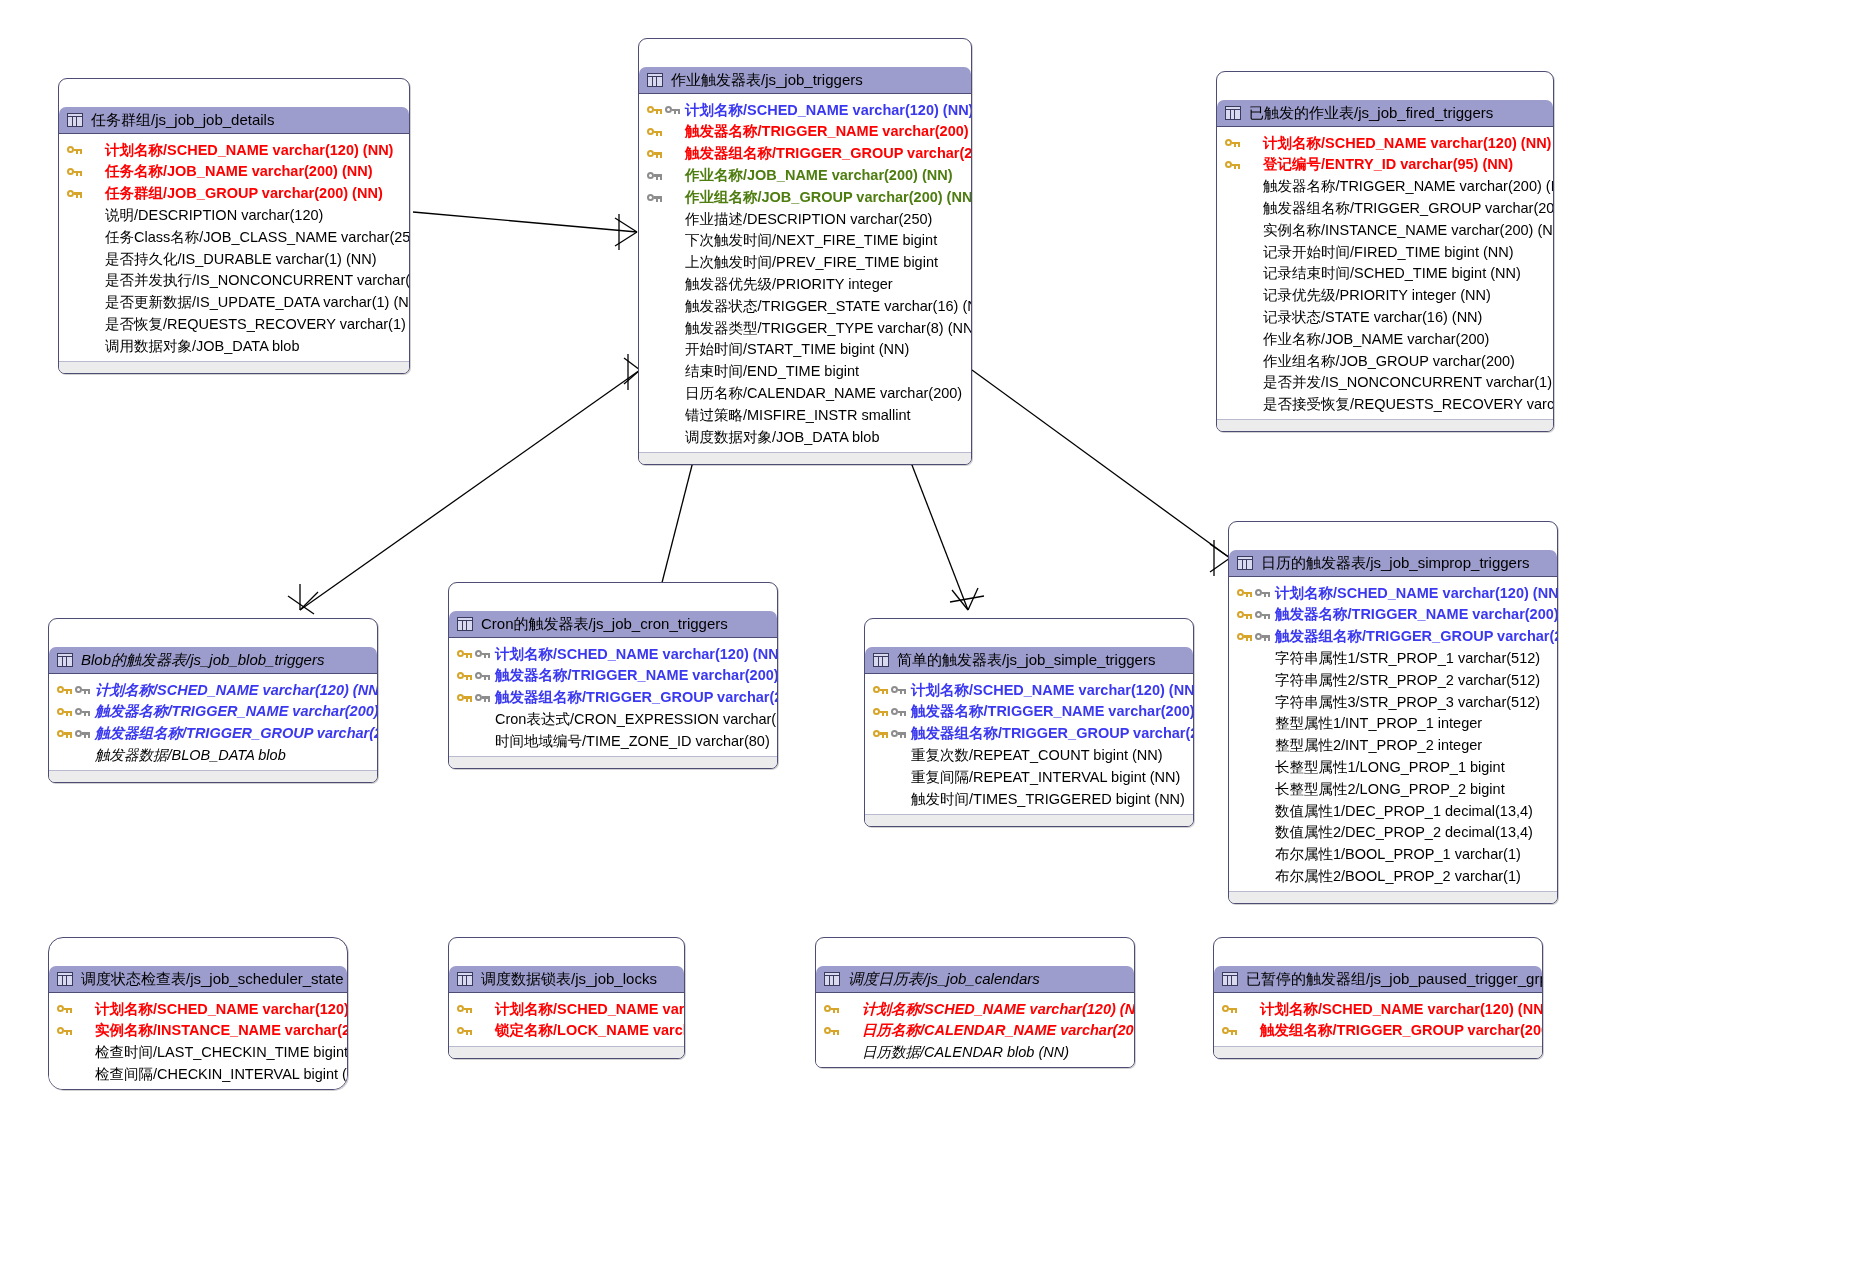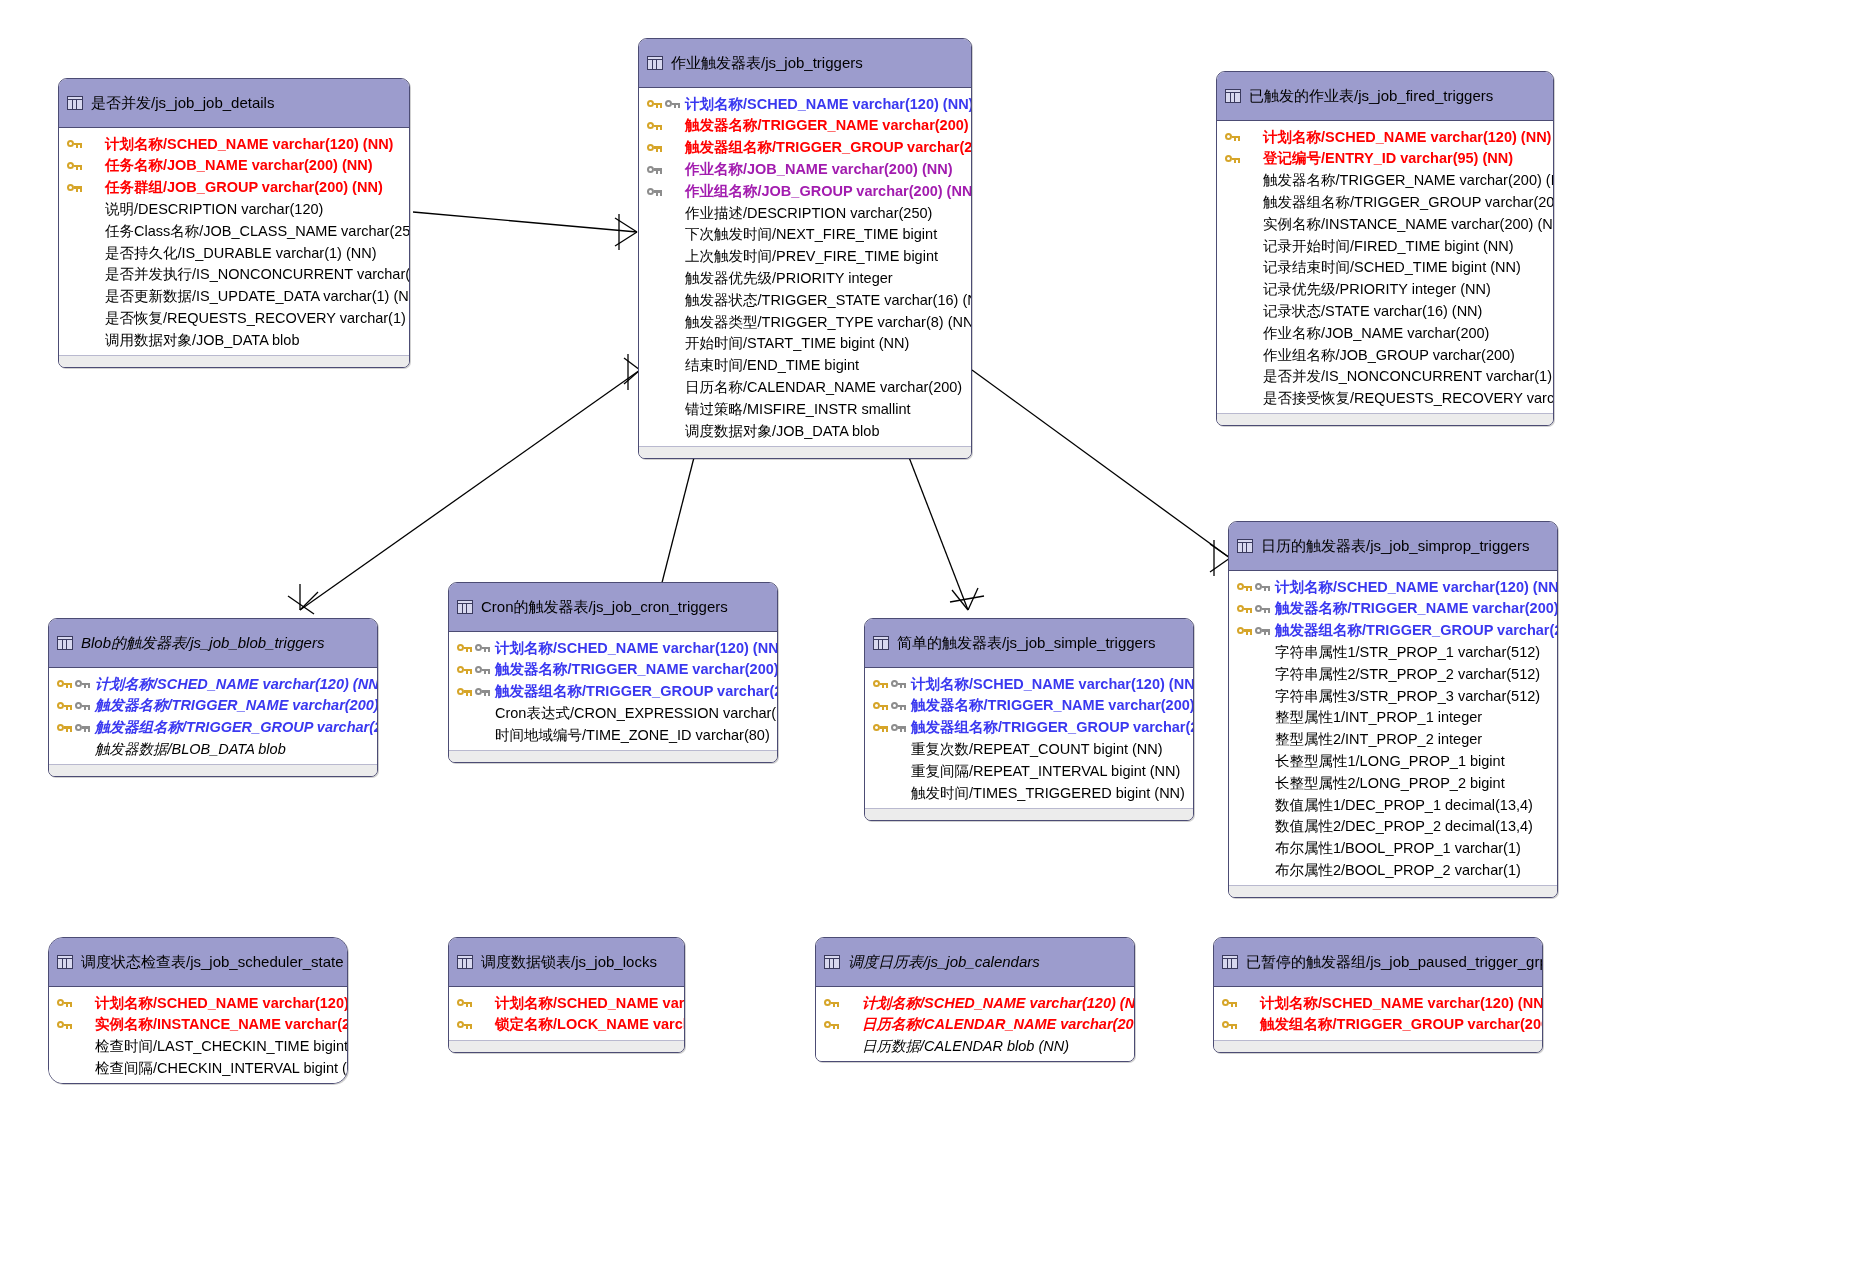--- a/index.html
+++ b/index.html
@@ -7,25 +7,25 @@
        font-family:"Liberation Sans","DejaVu Sans",sans-serif;}
   #canvas{position:absolute;left:0;top:0;width:1849px;height:1267px;}
   svg#links{position:absolute;left:0;top:0;width:1849px;height:1267px;pointer-events:none;}
 
   .entity{position:absolute;box-sizing:border-box;
           border:1px solid #4c4c74;border-radius:9px 9px 7px 7px;
           background:#ffffff;
           box-shadow:1px 1px 0 rgba(0,0,0,0.18);
           overflow:hidden;}
   .ent-header{display:flex;align-items:center;gap:8px;
-              height:26px;padding:11px 8px;
+              height:26px;padding:0 8px;
               background:#9c9ccd;
               border-bottom:1px solid #4c4c74;
               border-radius:7px 7px 0 0;
-              font-size:15px;color:#000;white-space:nowrap;}
+              font-size:15px;color:#000;white-space:nowrap;margin-top:28px;}
   .ent-header .tbl-icon{display:inline-block;width:14px;height:12px;flex:0 0 auto;
               border:1px solid #3a3a5e;background:#d8d8ef;position:relative;}
   .ent-header .tbl-icon:before{content:"";position:absolute;left:0;right:0;top:2px;height:1px;background:#3a3a5e;}
   .ent-header .tbl-icon:after{content:"";position:absolute;top:3px;bottom:0;left:4px;width:1px;background:#3a3a5e;
               box-shadow:4px 0 0 #3a3a5e;}
   .ent-body{padding:5px 0 4px 0;background:#fff;}
   .ent-footer{height:11px;background:#ececec;border-top:1px solid #b9b9cf;}
 
   .attr{display:flex;align-items:center;height:21.8px;padding:0 10px 0 8px;white-space:nowrap;font-size:14.5px;}
   .keycell{width:38px;flex:0 0 38px;display:flex;align-items:center;gap:3px;}
@@ -36,21 +36,21 @@
   .key i{position:absolute;left:0;top:3px;width:7px;height:7px;border-radius:50%;
          border:2px solid currentColor;box-sizing:border-box;}
   .key b{position:absolute;left:7px;top:5.5px;width:8px;height:2.5px;background:currentColor;}
   .key b:after{content:"";position:absolute;right:0px;top:2.5px;width:2.5px;height:3px;background:currentColor;}
   .key b:before{content:"";position:absolute;right:4px;top:2.5px;width:2.5px;height:3px;background:currentColor;}
   .key.pk{color:#d6a529;}
   .key.fk{color:#8d8d8d;}
 
   .c-red{color:#ff0000;font-weight:bold;}
   .c-blue{color:#3a38f0;font-weight:bold;}
-  .c-green{color:#a21caf;font-weight:bold;}
+  .c-green{color:#4d7c0f;font-weight:bold;}
   .c-black{color:#000000;font-weight:normal;}
 </style>
 </head>
 <body>
 
 <div id="canvas">
 
   <svg id="links" viewBox="0 0 1849 1267" xmlns="http://www.w3.org/2000/svg">
     <g stroke="#000000" stroke-width="1.3" fill="none">
 
@@ -102,21 +102,21 @@
         <line x1="1230" y1="558" x2="1210" y2="544"></line>
         <line x1="1230" y1="558" x2="1210" y2="572"></line>
         <line x1="1214" y1="540" x2="1214" y2="576"></line>
       </g>
     </g>
   </svg>
 
 <div class="entity" style="left: 58px; top: 78px; width: 352px;">
       <div class="ent-header">
         <span class="tbl-icon"></span>
-        <span>是否并发/js_job_job_details</span>
+        <span>任务群组/js_job_job_details</span>
       </div>
       <div class="ent-body">
         <div class="attr">
           <span class="keycell">
             <span class="key pk">
               <i></i>
               <b></b>
             </span>
           </span>
           <span class="attr-label c-red">计划名称/SCHED_NAME varchar(120) (NN)</span>

